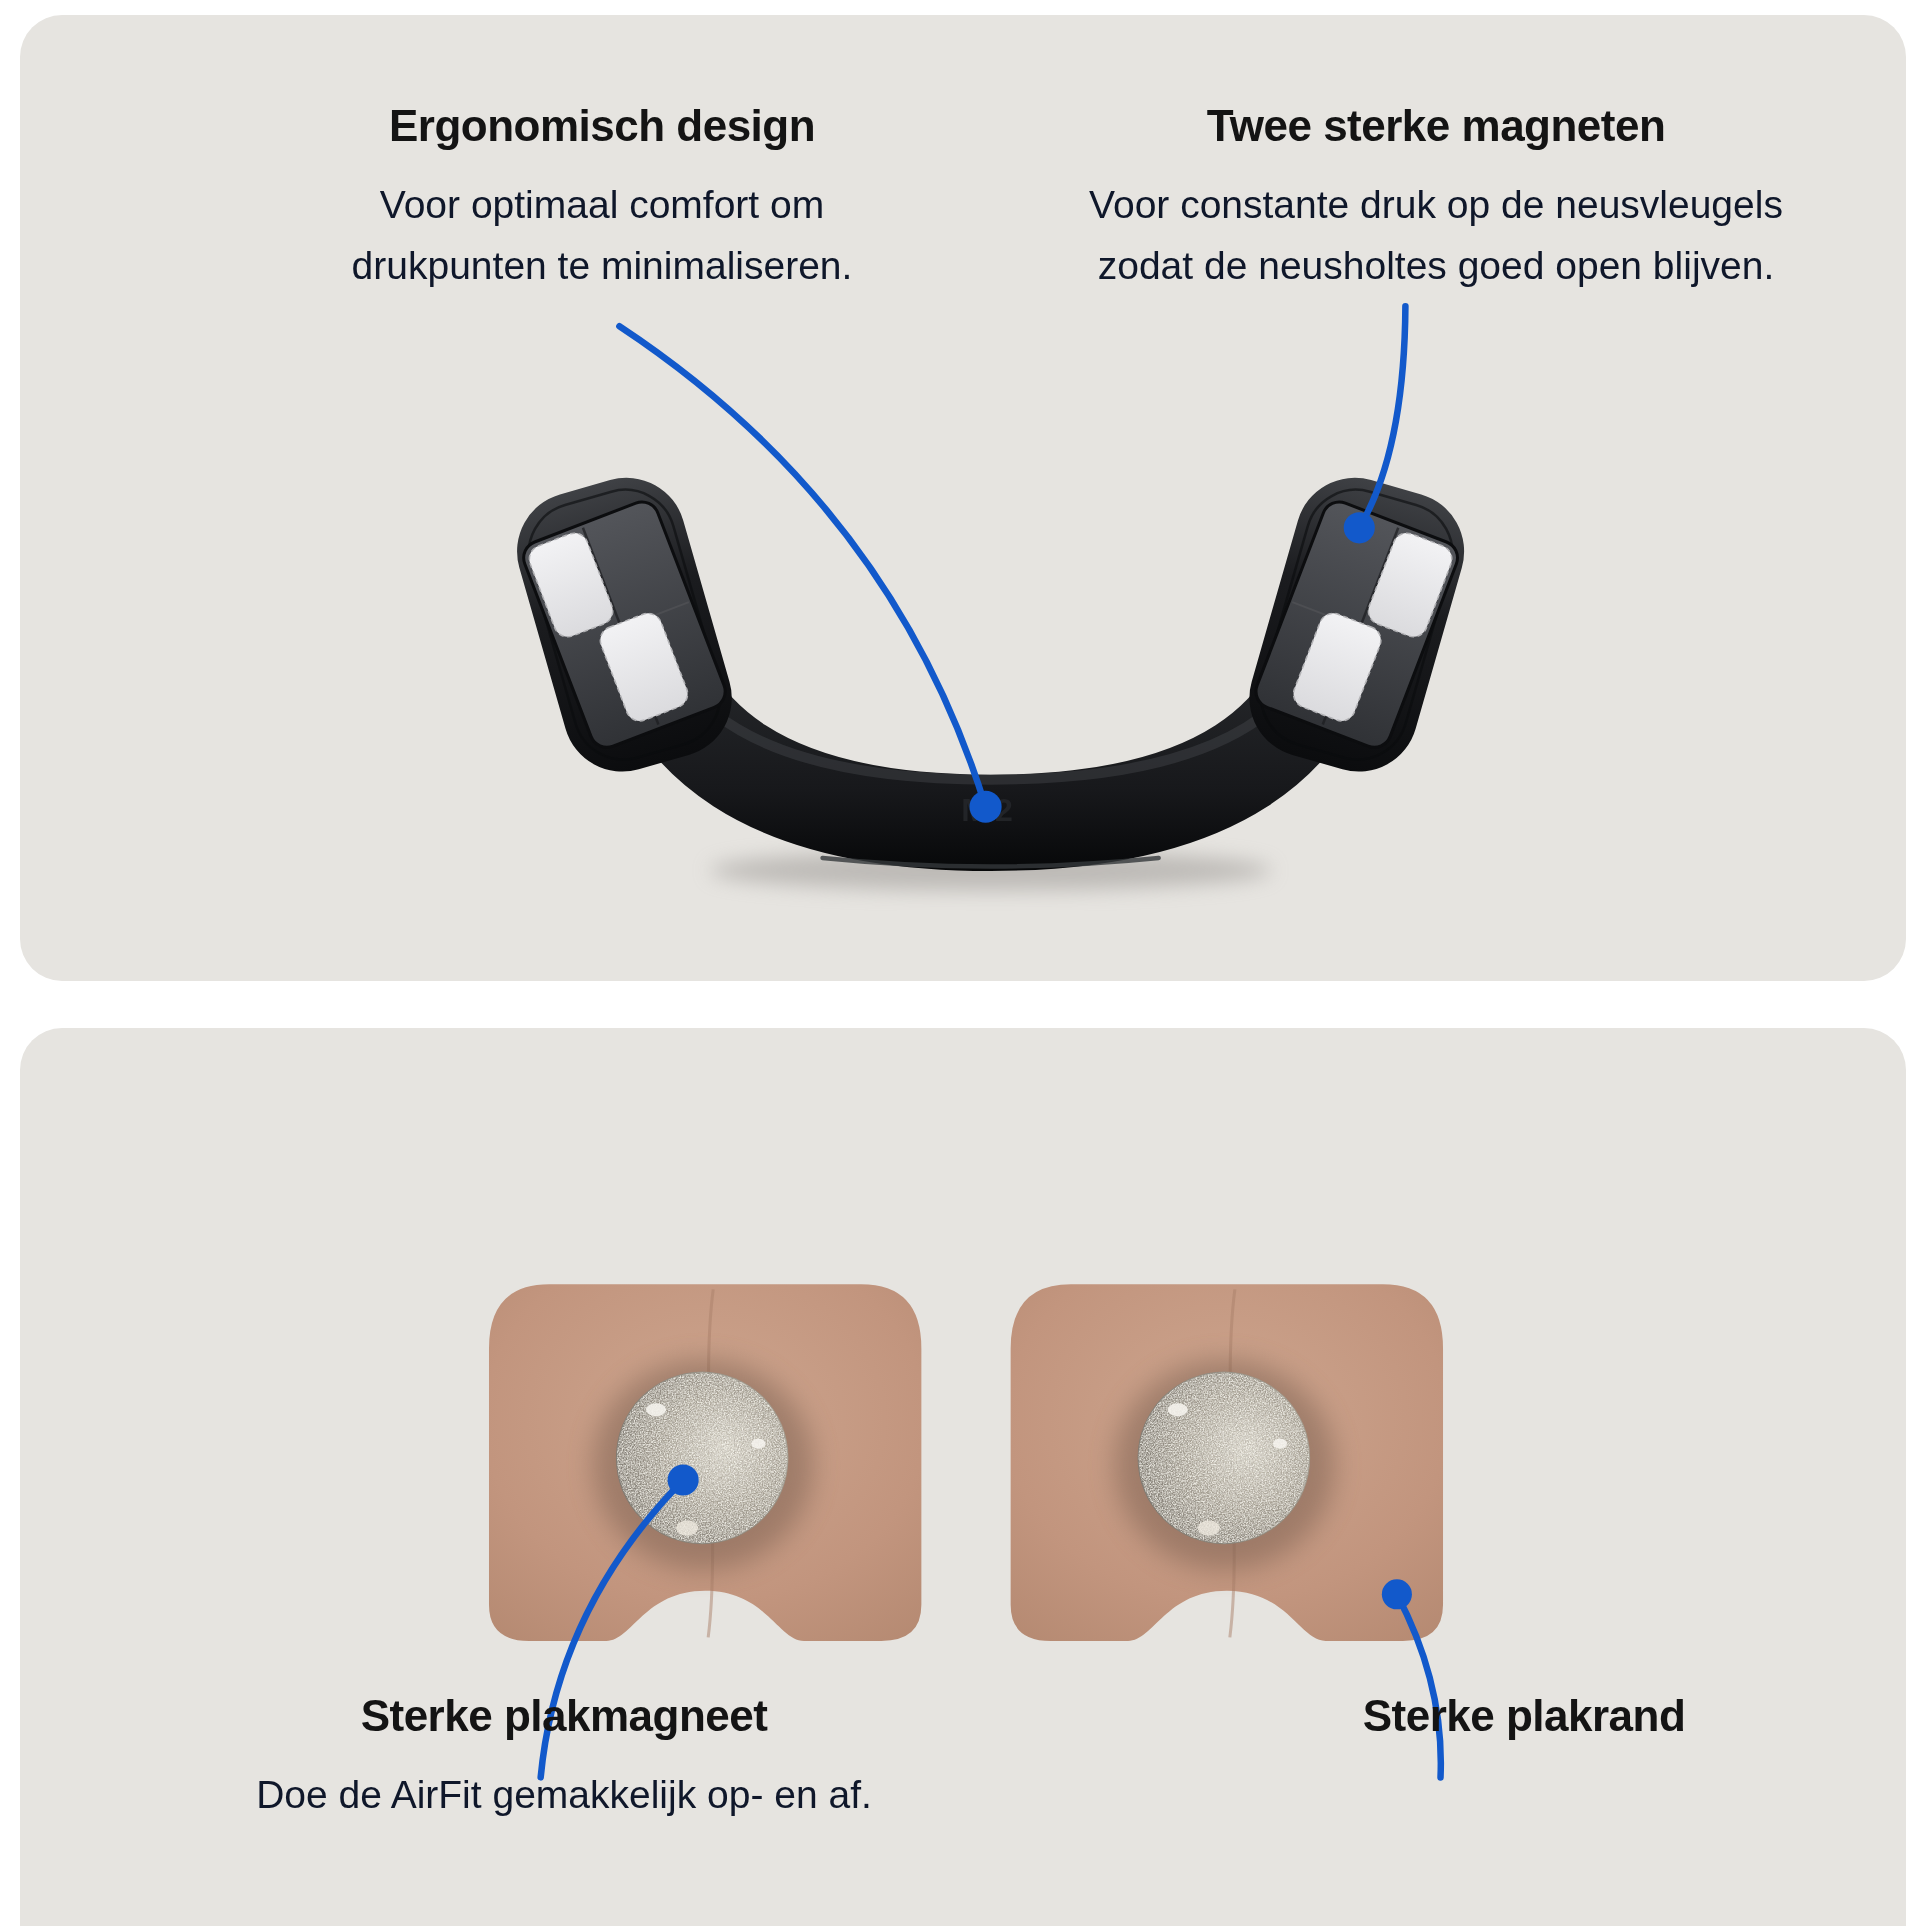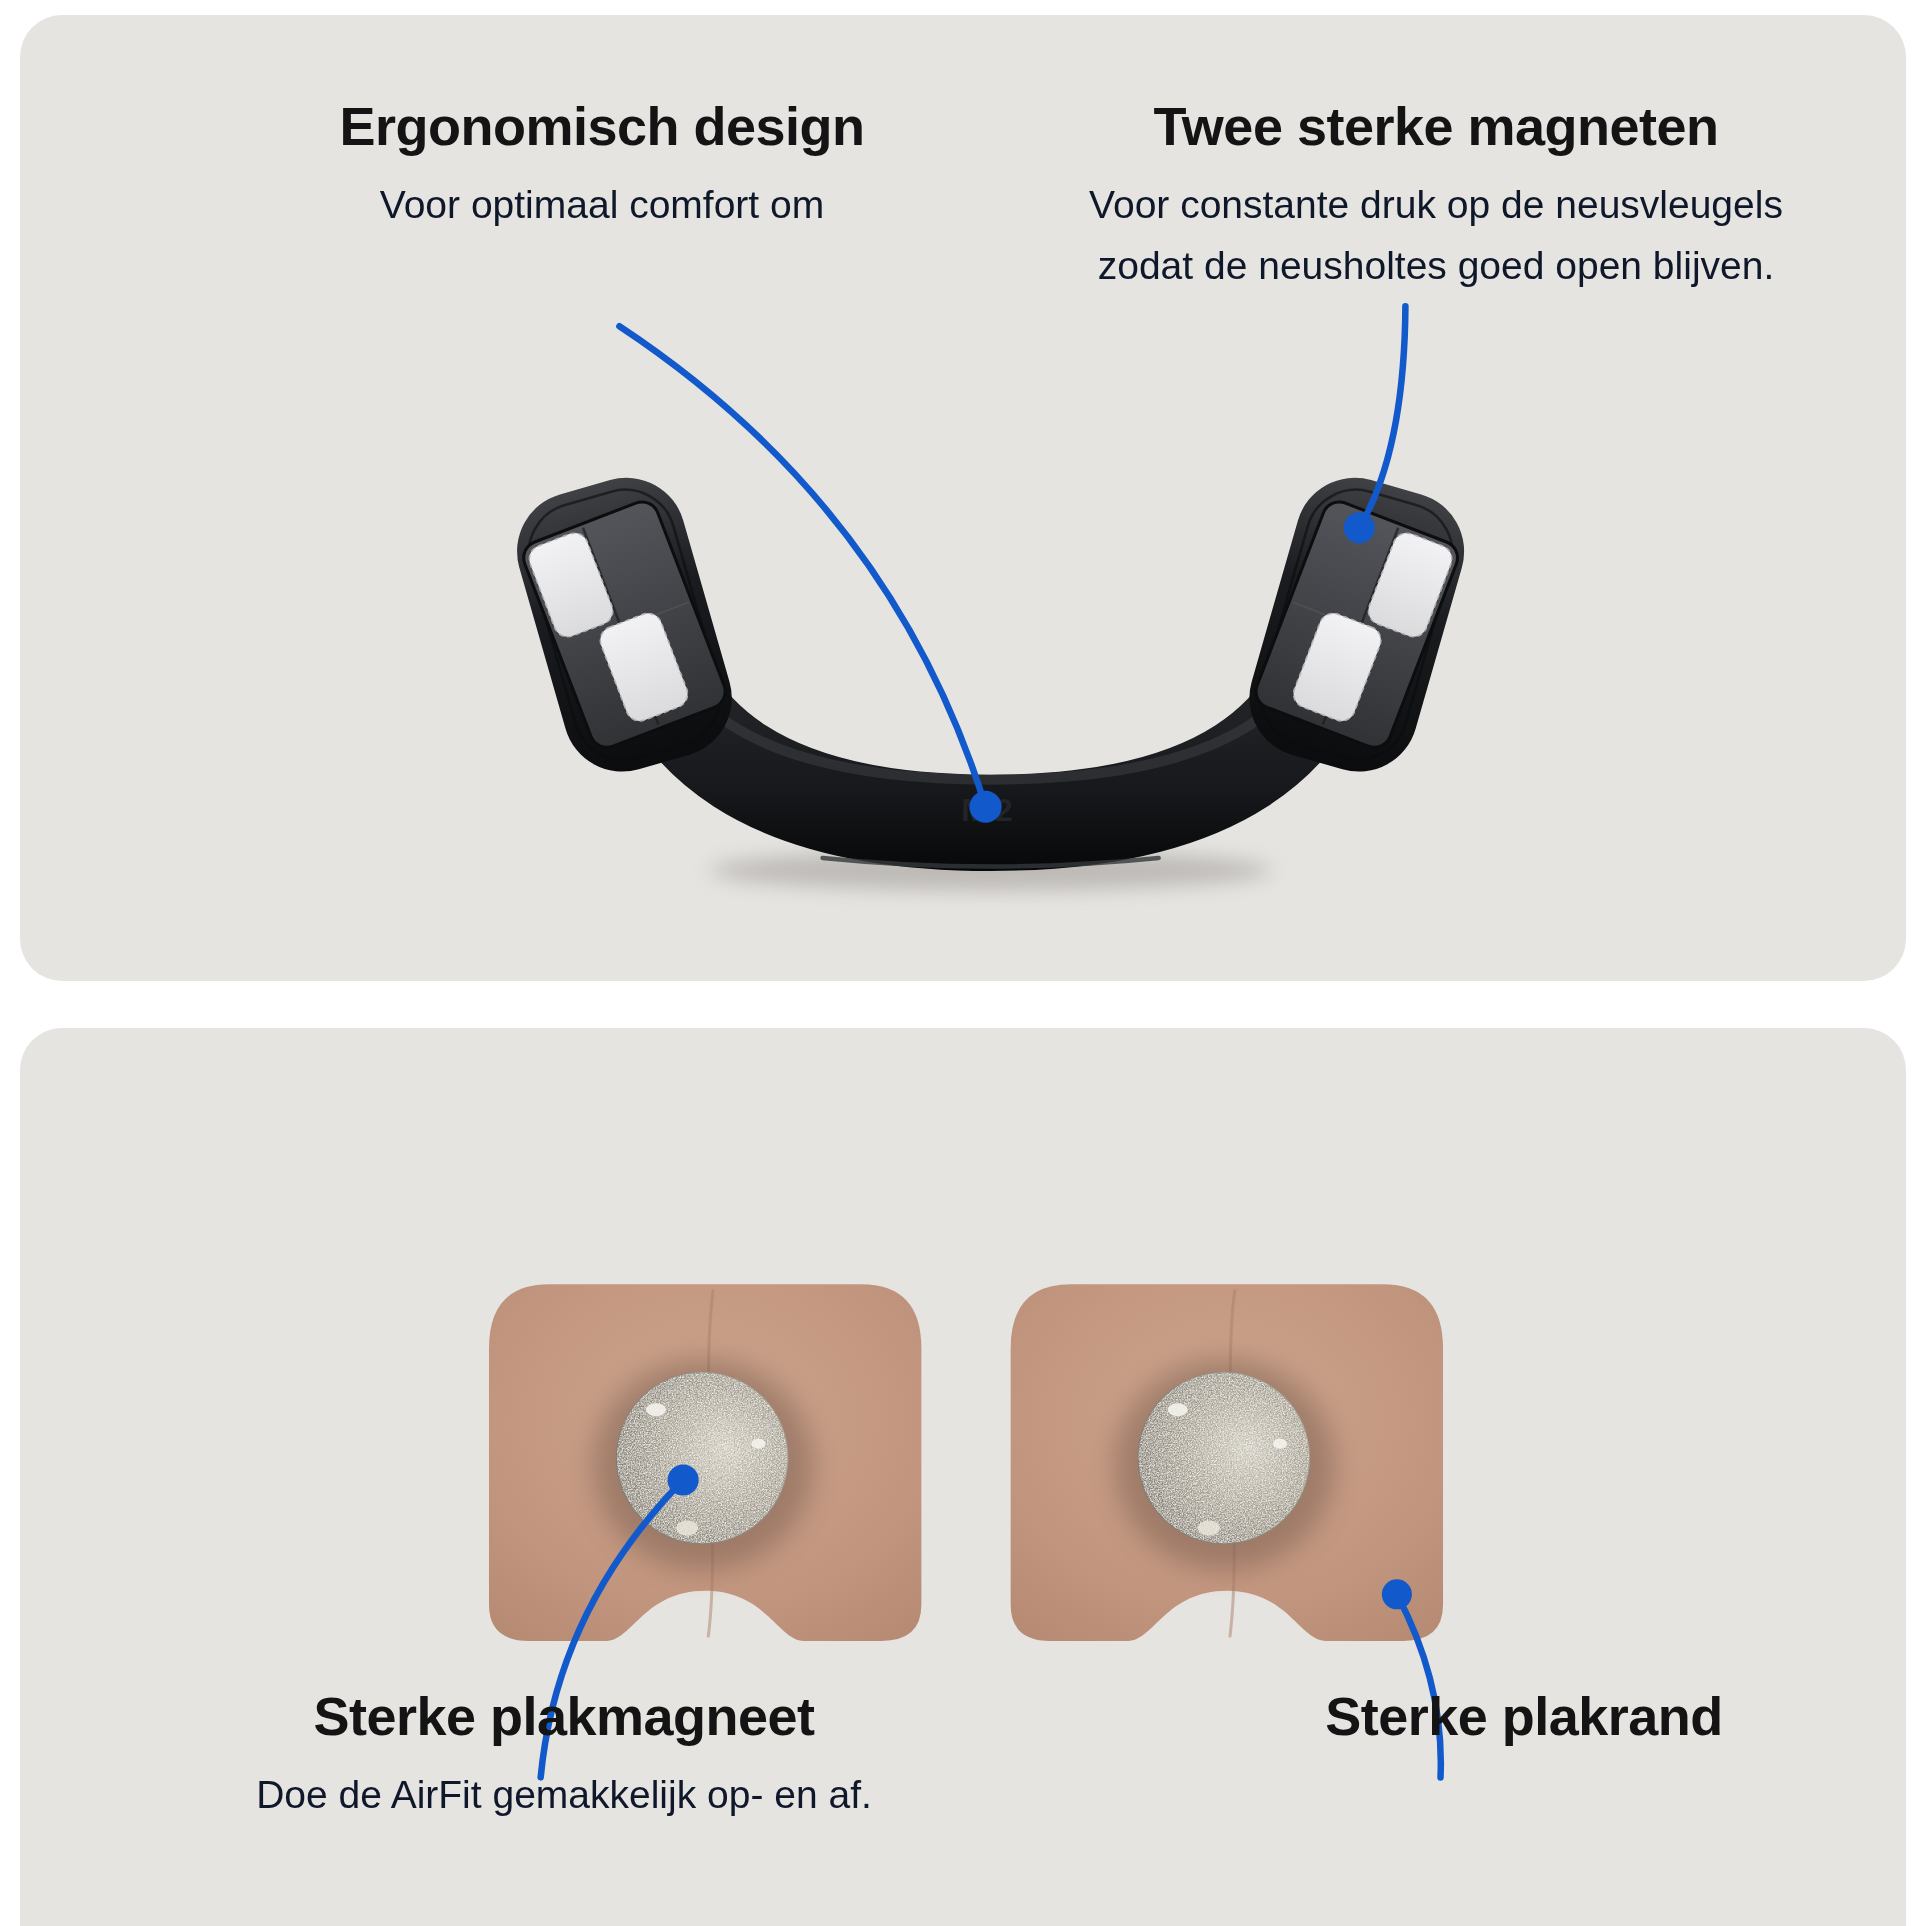--- a/index.html
+++ b/index.html
@@ -15,21 +15,21 @@
     background: #E6E4E0; border-radius: 42px;
   }
   .panel-top { top: 15px; height: 966px; }
   .panel-bottom { top: 1028px; height: 1104px; }
   .art { position: absolute; inset: 0; width: 100%; height: 100%; display: block; }
   .callout {
     position: absolute; transform: translateX(-50%);
     text-align: center; white-space: nowrap; z-index: 2; color: #161616;
   }
   .callout h2 {
-    margin: 0; font-size: 54px; line-height: 50px;
+    margin: 0; font-size: 44px; line-height: 50px;
     font-weight: 700; letter-spacing: -0.5px; color: #141414;
   }
   .callout p {
     margin: 23px 0 0 0; font-size: 39px; line-height: 61px; font-weight: 400;
     color: #0f172a;
   }
   .co-tl { left: 582px; top: 86px; }
   .co-tr { left: 1416px; top: 86px; }
   .co-bl { left: 544px; top: 663px; }
   .co-br { left: 1504px; top: 663px; }
@@ -95,20 +95,21 @@
       <path d="M 1195 620 Q 1740 980 1925 1578" fill="none" stroke="#1259CB" stroke-width="13" stroke-linecap="round"></path>
       <circle cx="1925" cy="1578" r="32" fill="#1259CB"></circle>
       <path d="M 2762 580 Q 2760 870 2670 1022" fill="none" stroke="#1259CB" stroke-width="13" stroke-linecap="round"></path>
       <circle cx="2670" cy="1022" r="31" fill="#1259CB"></circle>
     </svg>
 
     <div class="callout co-tl">
       <h2>Ergonomisch design</h2>
       <p>
         <span>Voor optimaal comfort om</span><br>
+        <span>drukpunten te minimaliseren.</span>
       </p>
     </div>
 
     <div class="callout co-tr">
       <h2>Twee sterke magneten</h2>
       <p>
         <span>Voor constante druk op de neusvleugels</span><br>
         <span>zodat de neusholtes goed open blijven.</span>
       </p>
     </div>

